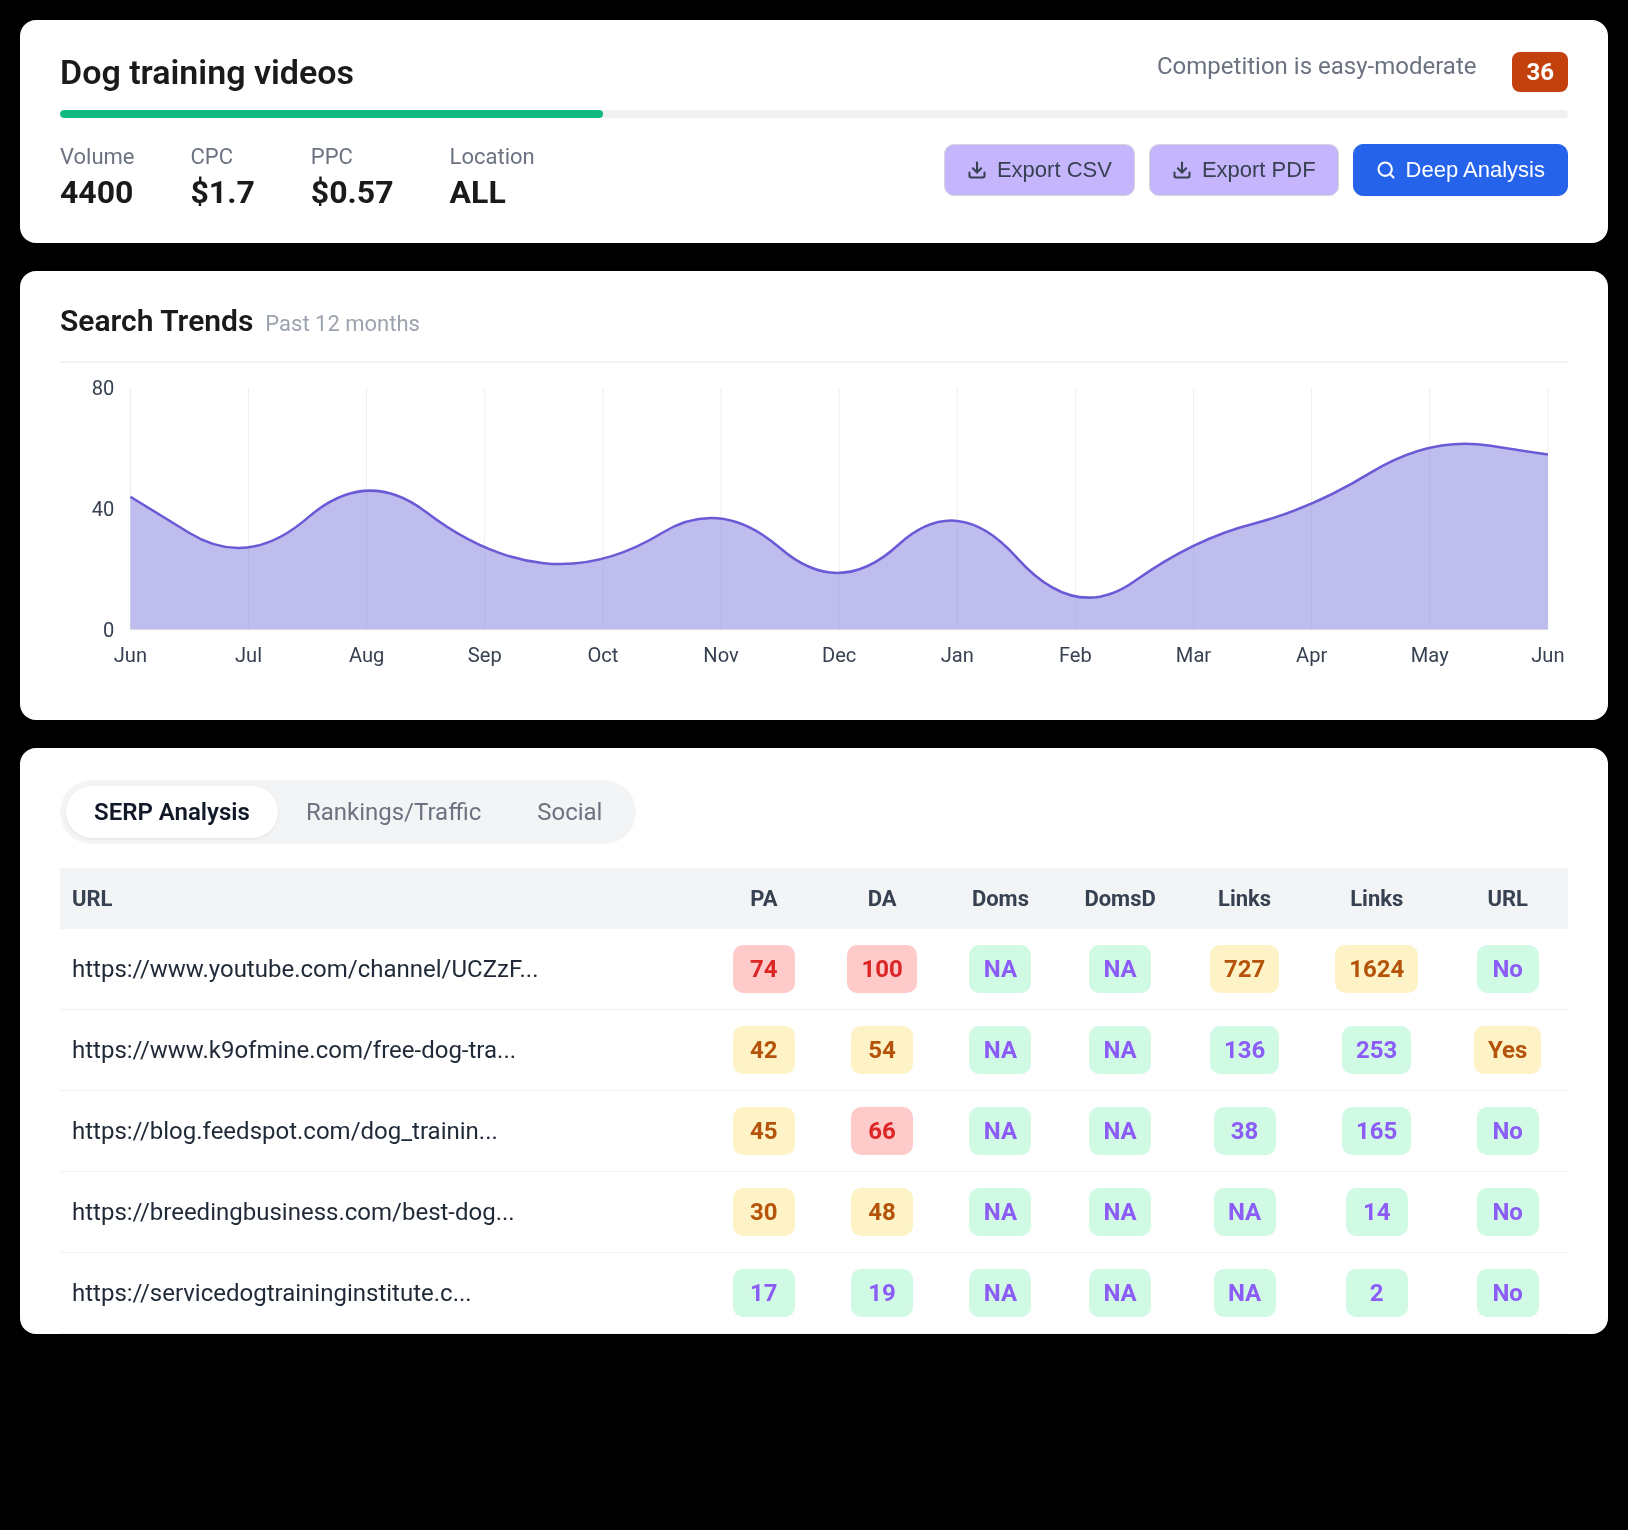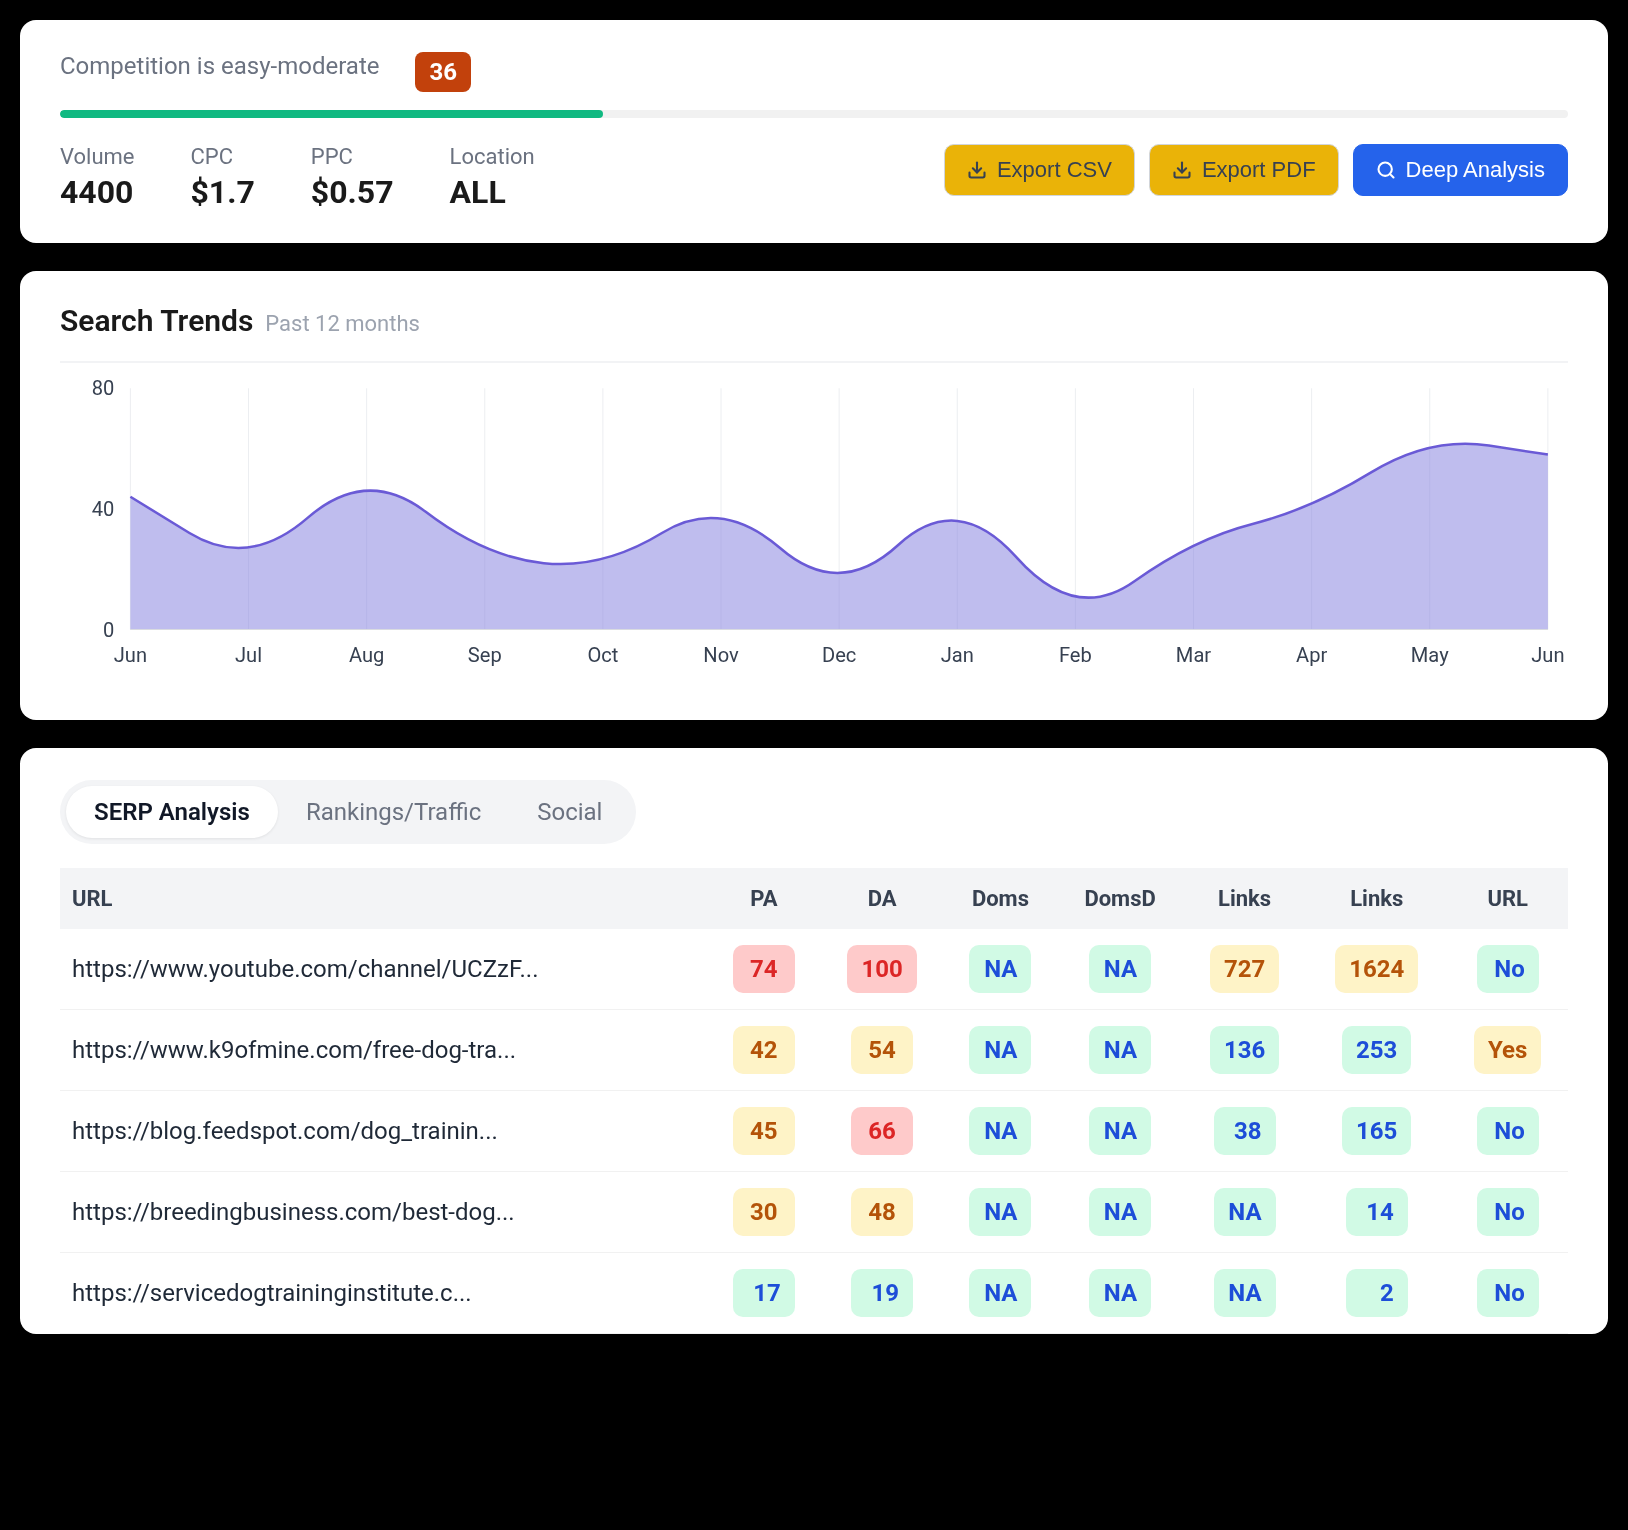--- a/index.html
+++ b/index.html
@@ -81,21 +81,21 @@
 }
 .btn {
   display: inline-flex;
   align-items: center;
   gap: 10px;
   padding: 12px 22px;
   border-radius: 10px;
   font-size: 22px;
   font-weight: 500;
   border: 1px solid #d1d5db;
-  background: #eab308;
+  background: #c4b5fd;
   color: #374151;
   cursor: pointer;
 }
 .btn-primary {
   background: #2563eb;
   border-color: #2563eb;
   color: #fff;
 }
 .icon { display: inline-flex; }
 
@@ -158,30 +158,31 @@
 }
 .pill {
   display: inline-block;
   min-width: 62px;
   text-align: center;
   padding: 10px 14px;
   border-radius: 10px;
   font-size: 24px;
   font-weight: 700;
 }
-.pill.green { background: #d1fae5; color: #1d4ed8; text-align: right; }
+.pill.green { background: #d1fae5; color: #8b5cf6; }
 .pill.yellow { background: #fef3c7; color: #b45309; }
 .pill.red { background: #fecaca; color: #dc2626; }
 td.center { text-align: center; }
 </style>
 </head>
 <body>
 
 <div class="card">
   <div class="header-row">
+    <div class="keyword-title">Dog training videos</div>
     <div class="competition-wrap">
       <div class="competition-text">Competition is easy-moderate</div>
       <div class="score-badge">36</div>
     </div>
   </div>
   <div class="progress-track">
     <div class="progress-fill" id="progress-fill" style="width: 36%;"></div>
   </div>
   <div class="metrics-row">
     <div id="metrics-container" style="display:flex; gap:56px;">

